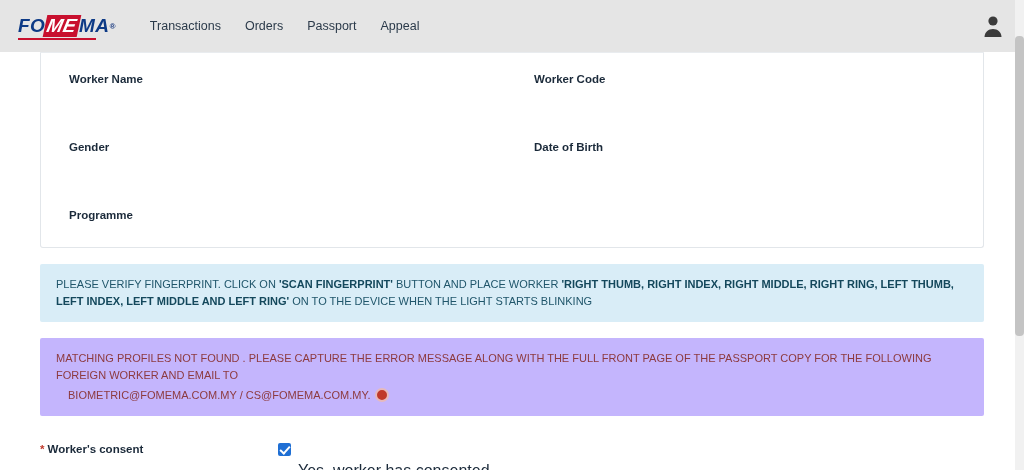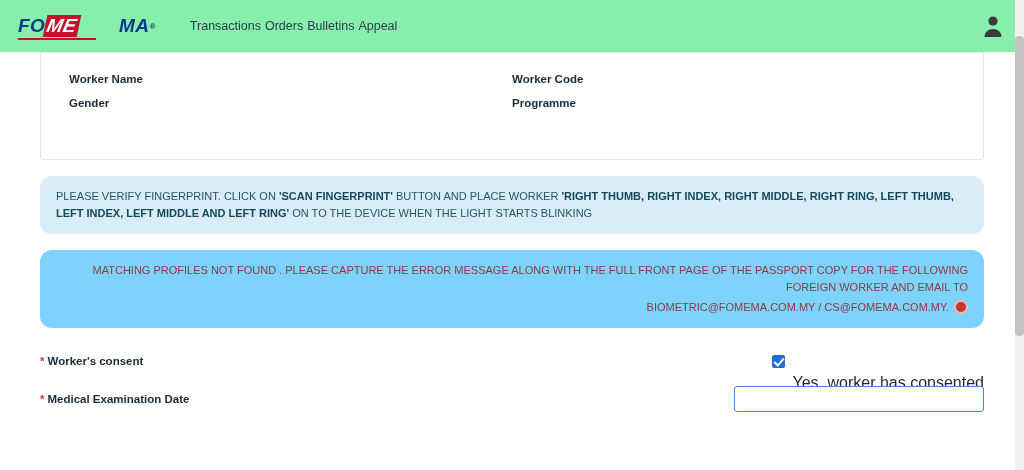--- a/index.html
+++ b/index.html
@@ -11,21 +11,21 @@
     font-family: "Liberation Sans", sans-serif;
     font-size: 12px;
     color: #1b2a3a;
     overflow: hidden;
     position: relative;
   }
 
   
   .topbar {
     height: 52px;
-    background: #86efac;
+    background: #e5e5e5;
     display: flex;
     align-items: center;
     padding: 0 18px;
     position: relative;
   }
   .brand {
     font-family: "Liberation Sans", sans-serif;
     font-weight: bold;
     font-style: italic;
     font-size: 19px;
@@ -37,29 +37,29 @@
     margin-right: 34px;
   }
   .brand .fo { color: #0d3a86; }
   .brand .me {
     color: #ffffff;
     background: #c8102e;
     padding: 0 2px;
     transform: skewX(-12deg);
     display: inline-block;
   }
-  .brand .ma { color: #0d3a86; margin-left: 40px; }
+  .brand .ma { color: #0d3a86; }
   .brand sup { font-size: 8px; vertical-align: super; }
   .brand-underline {
     position: absolute;
     left: 0; bottom: -3px;
     width: 78px; height: 2px;
     background: #c8102e;
   }
-  .navlinks { display: flex; align-items: center; gap: 4px; }
+  .navlinks { display: flex; align-items: center; gap: 24px; }
   .navlinks a {
     color: #2b3a4a;
     text-decoration: none;
     font-size: 12.5px;
   }
   .nav-right {
     margin-left: auto;
     display: flex;
     align-items: center;
     gap: 16px;
@@ -82,20 +82,21 @@
     border-top: none;
     border-radius: 0 0 3px 3px;
     padding: 14px 28px 20px 28px;
     background: #fff;
   }
   .detail-grid {
     display: grid;
     grid-template-columns: 1fr 1fr;
     column-gap: 0px;
     row-gap: 0px;
+    gap: 44px;
   }
   .detail-row {
     display: flex;
     align-items: center;
     height: 24px;
   }
   .detail-label {
     font-weight: bold;
     font-size: 11.5px;
     color: #1b2a3a;
@@ -107,32 +108,31 @@
     color: #c9ced4;
     letter-spacing: 0.4px;
   }
 
   
   .alert {
     margin-top: 16px;
     padding: 12px 16px;
     font-size: 11px;
     line-height: 1.55;
-    border-radius: 12px;
+    border-radius: 2px;
   }
   .alert-info {
     background: #d9edf7;
     color: #20566b;
   }
   .alert-info b { font-weight: bold; color: #14485c; }
   .alert-danger {
-    background: #7dd3fc;
+    background: #c4b5fd;
     color: #8d3a3f;
     position: relative;
-    text-align: right;
   }
   .alert-danger .mail-line { margin-top: 3px; padding-left: 12px; }
   .alert-danger a {
     color: #8d3a3f;
     text-decoration: none;
   }
   .cursor-dot {
     display: inline-block;
     width: 14px; height: 14px;
     border-radius: 50%;
@@ -142,21 +142,20 @@
     margin-left: 5px;
   }
 
   
   .form-area { margin-top: 18px; }
   .form-row {
     display: flex;
     align-items: center;
     height: 30px;
     margin-bottom: 8px;
-    justify-content: space-between;
   }
   .form-label {
     width: 238px;
     flex: none;
     font-weight: bold;
     font-size: 11.5px;
     color: #1b2a3a;
   }
   .req { color: #c0392b; margin-right: 3px; font-weight: bold; }
   .consent-wrap { display: flex; align-items: center; gap: 7px; }
@@ -218,21 +217,21 @@
     <span class="fo">FO</span>
       <span class="me">ME</span>
       <span class="ma">MA</span>
       <sup>®</sup>
     <span class="brand-underline"></span>
   </div>
 
   <div class="navlinks">
     <a href="#">Transactions</a>
     <a href="#">Orders</a>
-    <a href="#">Bulletins</a>
+    <a href="#">Passport</a>
     <a href="#">Appeal</a>
   </div>
 
   <div class="nav-right">
     <span class="nav-ghost"></span>
     <span class="avatar-icon">
       <svg width="26" height="26" viewBox="0 0 26 26" aria-hidden="true">
         <circle cx="13" cy="8" r="4.6" fill="#3b3b3b"></circle>
         <path d="M4.5 24c0-4.7 3.8-8.1 8.5-8.1s8.5 3.4 8.5 8.1z" fill="#3b3b3b"></path>
       </svg>
@@ -251,20 +250,24 @@
         <span class="detail-label">Worker Name</span>
         <span class="detail-value"></span>
       </div>
       <div class="detail-row">
         <span class="detail-label">Worker Code</span>
         <span class="detail-value"></span>
       </div>
 
       <div class="detail-row">
         <span class="detail-label">Gender</span>
+        <span class="detail-value"></span>
+      </div>
+      <div class="detail-row">
+        <span class="detail-label">Date of Birth</span>
         <span class="detail-value"></span>
       </div>
 
 
 
 
       <div class="detail-row">
         <span class="detail-label">Programme</span>
         <span class="detail-value"></span>
       </div>

